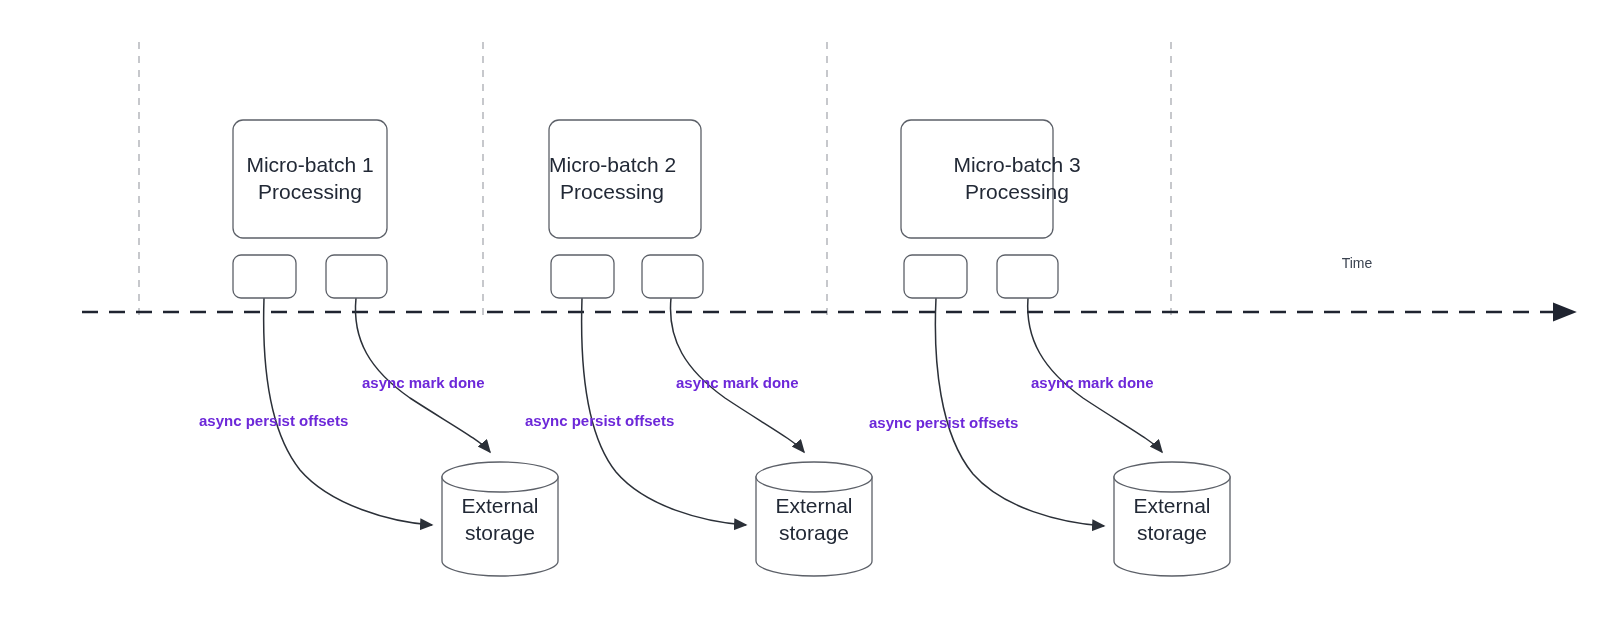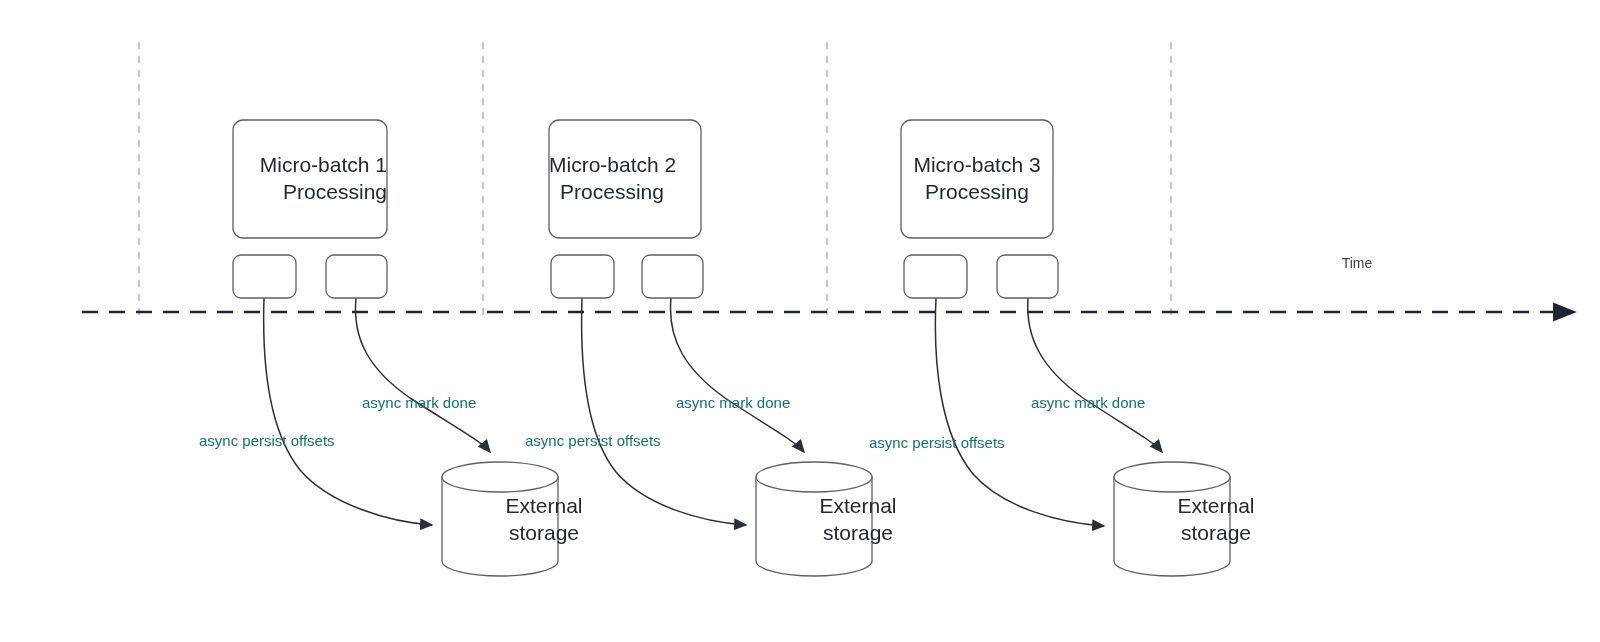--- a/index.html
+++ b/index.html
@@ -35,27 +35,25 @@
     font-size: 21px;
     line-height: 27px;
     text-align: center;
     color: #222936;
   }
   .storage-label {
     font-size: 21px;
     line-height: 27px;
     text-align: center;
     color: #222936;
-    padding-left: 44px;
   }
   .edge-label {
     font-size: 15px;
-    font-weight: normal;
-    color: #0f766e;
-    margin-top: 20px;
+    font-weight: bold;
+    color: #6d28d9;
   }
   .axis-label {
     font-size: 14px;
     color: #3a4250;
   }
   .ctr {
     transform: translateX(-50%);
   }
 </style>
 </head>
@@ -108,41 +106,41 @@
         <rect x="904" y="255" width="63" height="43" rx="8" ry="8" fill="#ffffff" stroke="#5c6068" stroke-width="1.3"></rect>
         <rect x="997" y="255" width="61" height="43" rx="8" ry="8" fill="#ffffff" stroke="#5c6068" stroke-width="1.3"></rect>
         <g>
           <path d="M 1114 477 L 1114 561 A 58 15 0 0 0 1230 561 L 1230 477 Z" fill="#ffffff" stroke="#5c6068" stroke-width="1.3"></path>
           <ellipse cx="1172" cy="477" rx="58" ry="15" fill="#ffffff" stroke="#5c6068" stroke-width="1.3"></ellipse>
         </g>
       </g>
   </svg>
 
   <div id="text-layer">
-      <div class="txt batch-label" style="left: 233px; top: 151px; width: 154px; text-align: right;">
+      <div class="txt batch-label" style="left: 233px; top: 151px; width: 154px;">
         <div>Micro-batch 1</div>
         <div>Processing</div>
       </div>
       <div class="txt edge-label" style="left: 199px; top: 412px;">async persist offsets</div>
       <div class="txt edge-label" style="left: 362px; top: 374px;">async mark done</div>
       <div class="txt storage-label" style="left: 442px; top: 492px; width: 116px;">
         <div>External</div>
         <div>storage</div>
       </div>
       <div class="txt batch-label" style="left: 549px; top: 151px; width: 126px;">
         <div>Micro-batch 2</div>
         <div>Processing</div>
       </div>
       <div class="txt edge-label" style="left: 525px; top: 412px;">async persist offsets</div>
       <div class="txt edge-label" style="left: 676px; top: 374px;">async mark done</div>
       <div class="txt storage-label" style="left: 756px; top: 492px; width: 116px;">
         <div>External</div>
         <div>storage</div>
       </div>
-      <div class="txt batch-label" style="left: 901px; top: 151px; width: 152px;">
+      <div class="txt batch-label" style="left: 901px; top: 151px; width: 152px; padding-left: 40px;">
         <div>Micro-batch 3</div>
         <div>Processing</div>
       </div>
       <div class="txt edge-label" style="left: 869px; top: 414px;">async persist offsets</div>
       <div class="txt edge-label" style="left: 1031px; top: 374px;">async mark done</div>
       <div class="txt storage-label" style="left: 1114px; top: 492px; width: 116px;">
         <div>External</div>
         <div>storage</div>
       </div>
     </div>

